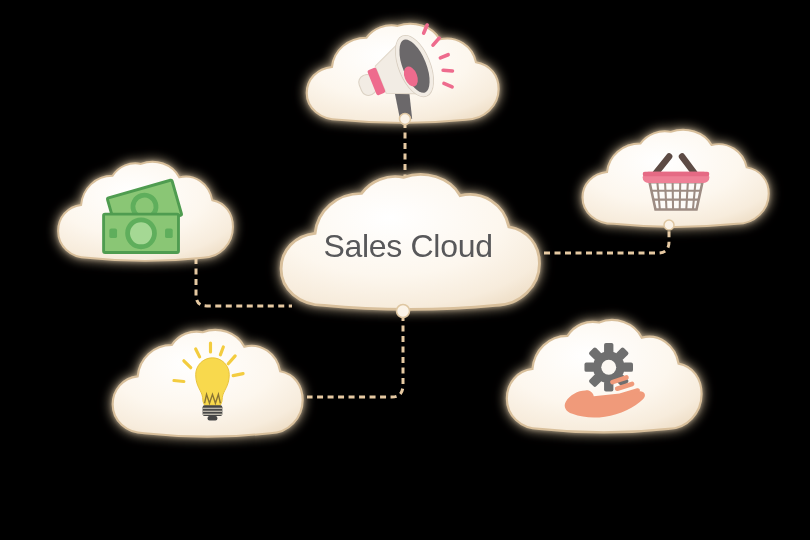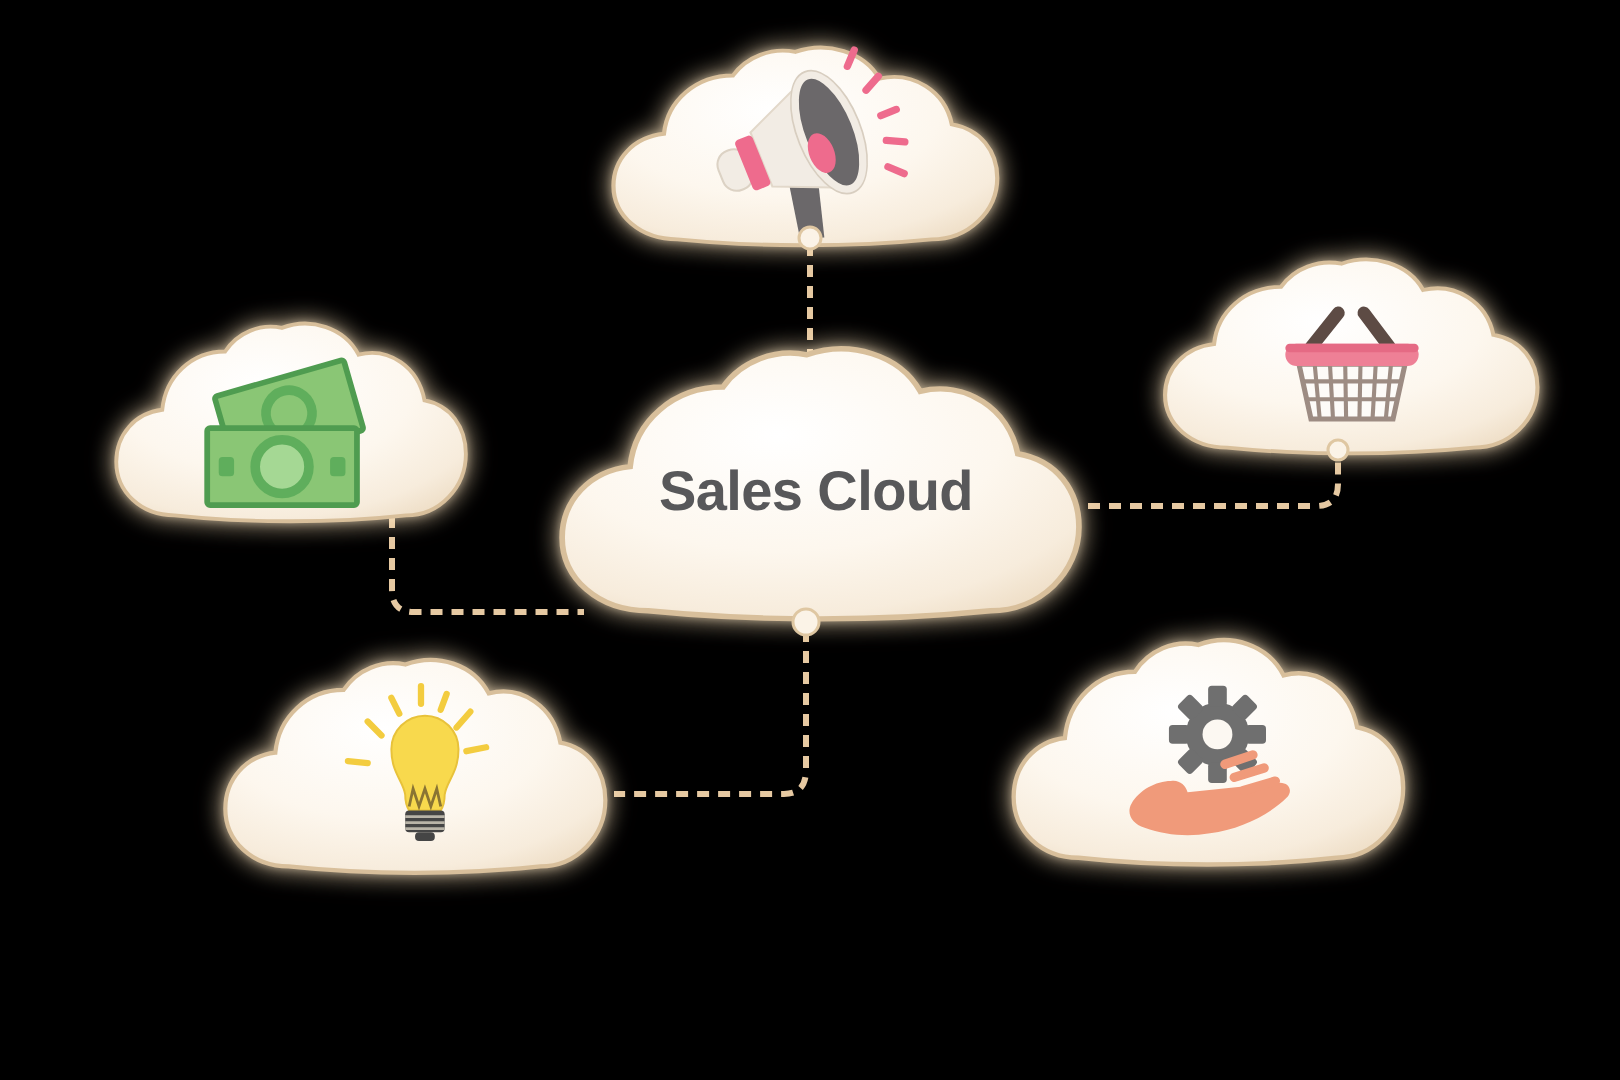--- a/index.html
+++ b/index.html
@@ -5,21 +5,21 @@
   html,body{margin:0;padding:0;background:#000;}
   .stage{position:relative;width:810px;height:540px;background:#000;overflow:hidden;
          font-family:"Liberation Sans",sans-serif;}
   .connector-layer{position:absolute;left:0;top:0;width:810px;height:540px;}
   .connector{fill:none;stroke:#e6c9a2;stroke-width:3;stroke-dasharray:6 4.5;}
   .cloud{position:absolute;}
   .cloud-body{width:100%;height:100%;overflow:visible;display:block;
       filter:drop-shadow(0 0 6px rgba(255,226,180,.55)) drop-shadow(0 0 2px rgba(255,240,214,.5));}
   .icon{position:absolute;transform:translate(-50%,-50%);}
   .cloud-label{position:absolute;left:50%;top:52%;transform:translate(-50%,-50%);
-      font-size:28px;font-weight:700;letter-spacing:-.3px;color:#58585a;white-space:nowrap;}
+      font-size:32px;font-weight:400;letter-spacing:-.3px;color:#58585a;white-space:nowrap;}
   .droplet-layer{position:absolute;left:0;top:0;width:810px;height:540px;pointer-events:none;}
 </style>
 </head>
 <body>
 
 <div class="stage">
 
   <svg width="0" height="0" style="position:absolute" aria-hidden="true">
     <defs>
       <radialGradient id="cloudGrad" cx="42%" cy="32%" r="78%">

